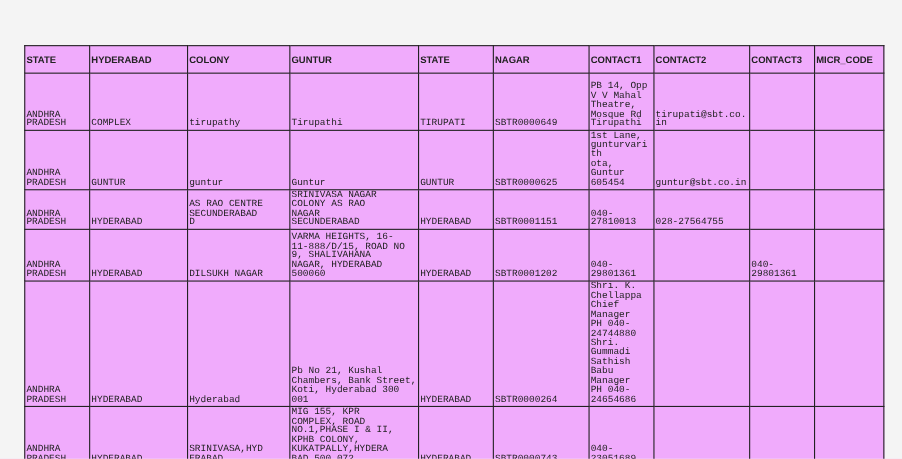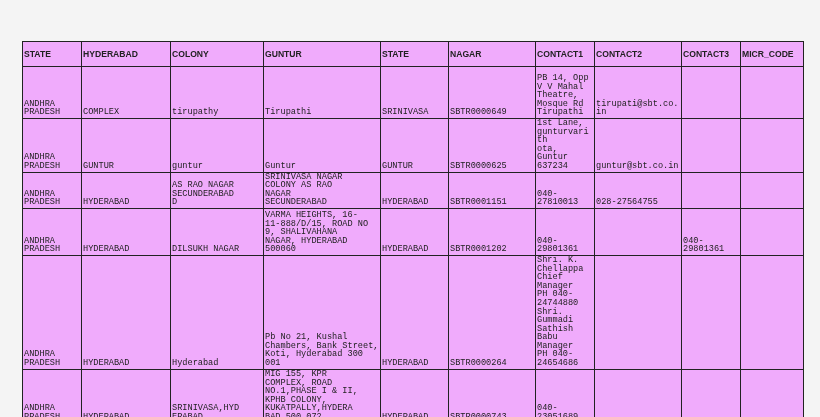--- a/index.html
+++ b/index.html
@@ -73,21 +73,21 @@
       <th>MICR_CODE</th>
     </tr>
   </thead>
   <tbody>
     <tr style="height:52px">
       <td class="cell-text">ANDHRA
 PRADESH</td>
       <td class="cell-text">COMPLEX</td>
       <td class="cell-text">tirupathy</td>
       <td class="cell-text">Tirupathi</td>
-      <td class="cell-text">SRINIVASA</td>
+      <td class="cell-text">TIRUPATI</td>
       <td class="cell-text">SBTR0000649</td>
       <td class="cell-text">PB 14, Opp
 V V Mahal
 Theatre,
 Mosque Rd
 Tirupathi</td>
       <td class="cell-text">tirupati@sbt.co.in</td>
       <td class="cell-text"></td>
       <td class="cell-text"></td>
     </tr>
@@ -95,30 +95,30 @@
       <td class="cell-text">ANDHRA
 PRADESH</td>
       <td class="cell-text">GUNTUR</td>
       <td class="cell-text">guntur</td>
       <td class="cell-text">Guntur</td>
       <td class="cell-text">GUNTUR</td>
       <td class="cell-text">SBTR0000625</td>
       <td class="cell-text">1st Lane,
 gunturvarith
 ota, Guntur
-637234</td>
+605454</td>
       <td class="cell-text">guntur@sbt.co.in</td>
       <td class="cell-text"></td>
       <td class="cell-text"></td>
     </tr>
     <tr style="height:32px">
       <td class="cell-text">ANDHRA
 PRADESH</td>
       <td class="cell-text">HYDERABAD</td>
-      <td class="cell-text">AS RAO NAGAR
+      <td class="cell-text">AS RAO CENTRE
 SECUNDERABAD
 D</td>
       <td class="cell-text">SRINIVASA NAGAR
 COLONY AS RAO
 NAGAR
 SECUNDERABAD</td>
       <td class="cell-text">HYDERABAD</td>
       <td class="cell-text">SBTR0001151</td>
       <td class="cell-text">040-
 27810013</td>

